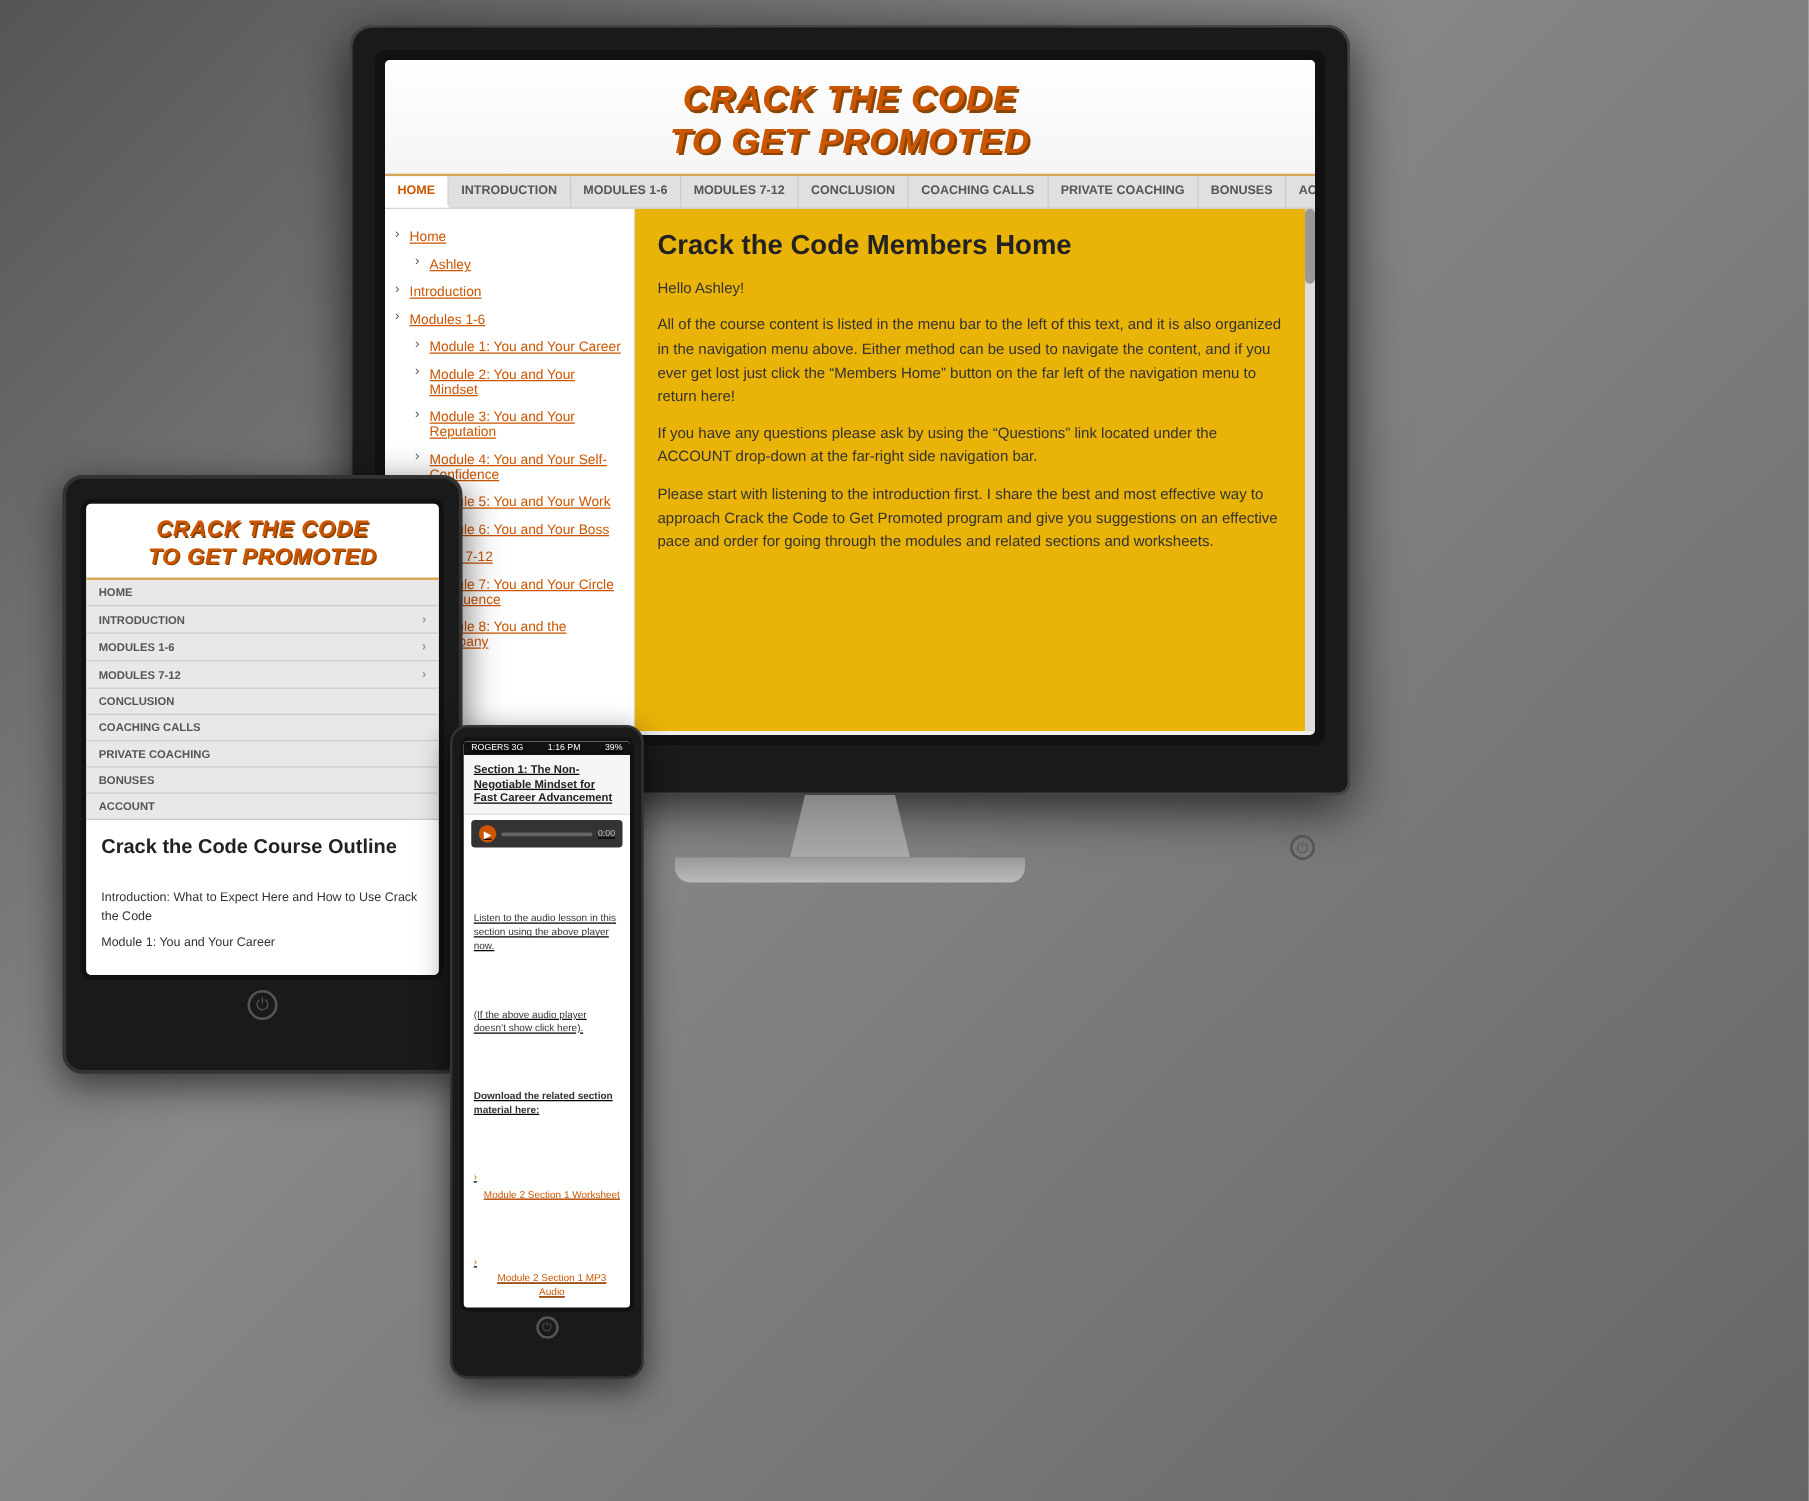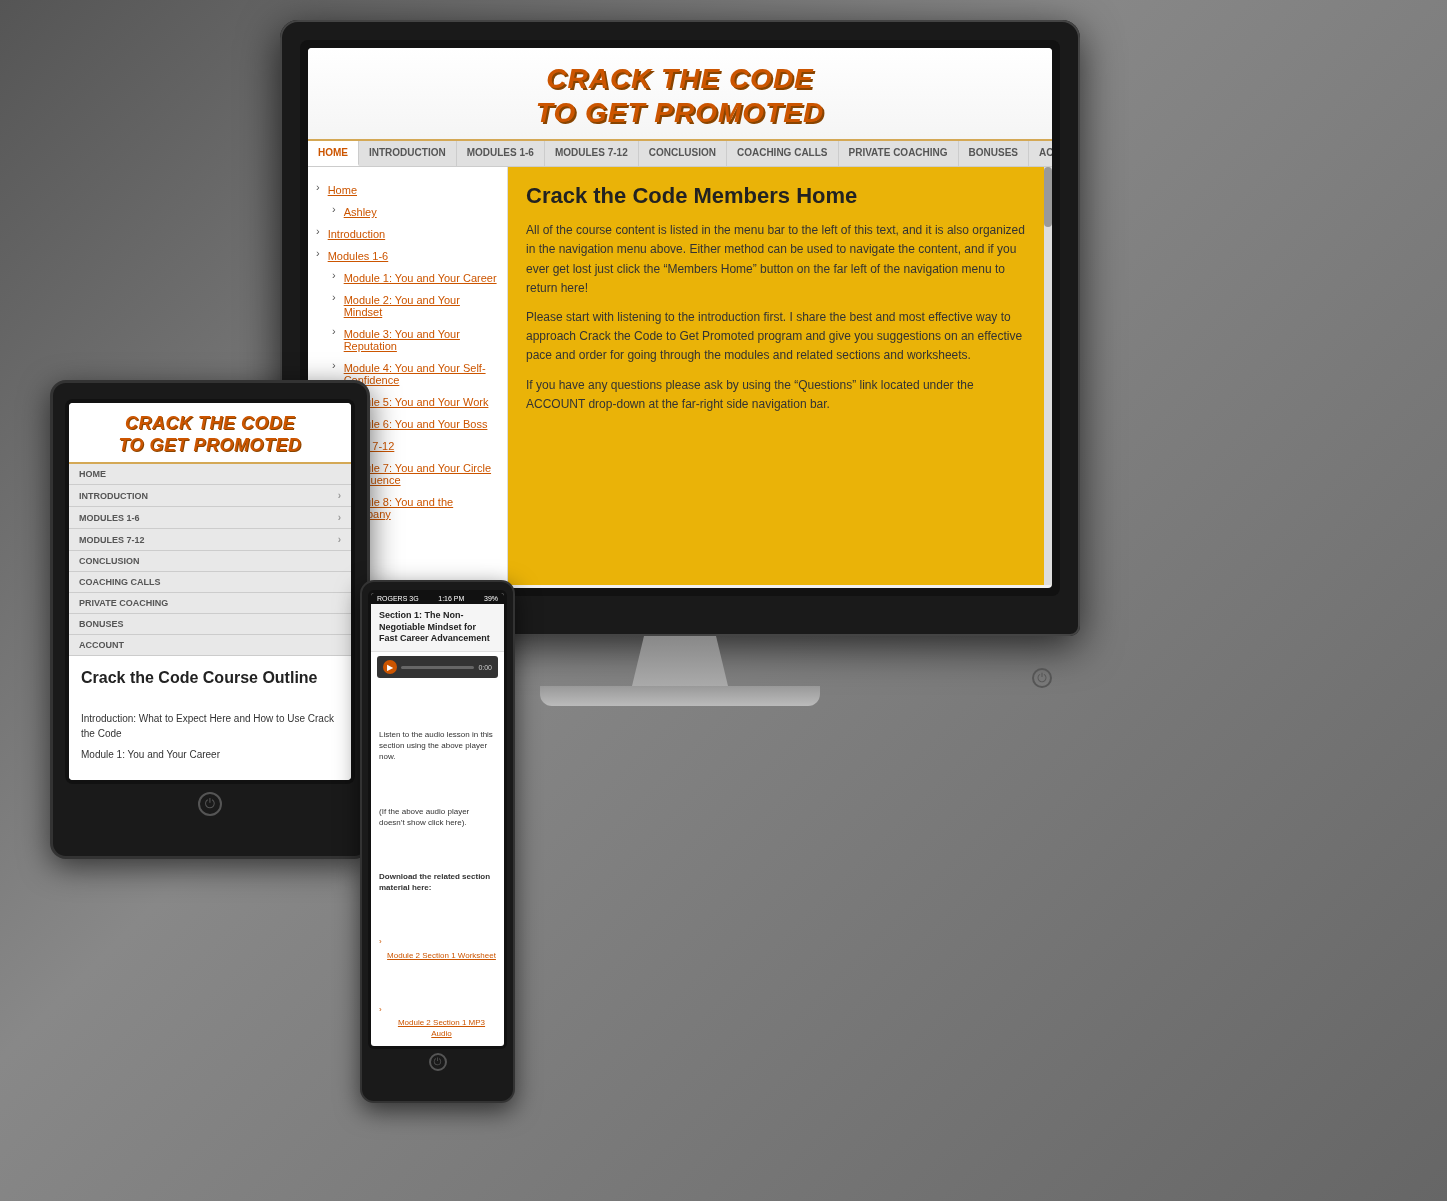--- a/index.html
+++ b/index.html
@@ -273,20 +273,21 @@
     }
     .phone-inner {
       background: #111;
       border-radius: 6px;
       padding: 3px;
     }
     .phone-screen {
       background: #fff;
       border-radius: 3px;
       overflow: hidden;
+      text-decoration: underline;
     }
     .phone-status-bar {
       background: #111;
       color: #fff;
       font-size: 7px;
       padding: 2px 6px;
       display: flex;
       justify-content: space-between;
     }
     .phone-header {
@@ -444,23 +445,24 @@
                 <span class="sidebar-arrow">›</span>
                 <a>Module 7: You and Your Circle of Influence</a>
               </div>
             <div class="sidebar-section sidebar-sub">
                 <span class="sidebar-arrow">›</span>
                 <a>Module 8: You and the Company</a>
               </div>
           </div>
           <div class="monitor-content">
             <h2>Crack the Code Members Home</h2>
+            <p>Hello Ashley!</p>
             <p>All of the course content is listed in the menu bar to the left of this text, and it is also organized in the navigation menu above.  Either method can be used to navigate the content, and if you ever get lost just click the “Members Home” button on the far left of the navigation menu to return here!</p>
+            <p>If you have any questions please ask by using the “Questions” link located under the ACCOUNT drop-down at the far-right side navigation bar.</p>
             <p>Please start with listening to the introduction first. I share the best and most effective way to approach Crack the Code to Get Promoted program and give you suggestions on an effective pace and order for going through the modules and related sections and worksheets.</p>
-            <p>If you have any questions please ask by using the “Questions” link located under the ACCOUNT drop-down at the far-right side navigation bar.</p>
             <div class="scroll-bar">
                 <div class="scroll-thumb"></div>
               </div>
           </div>
         </div>
       </div>
     </div>
     <div class="monitor-power">⏻</div>
   </div>
   <div class="monitor-stand-neck"></div>

